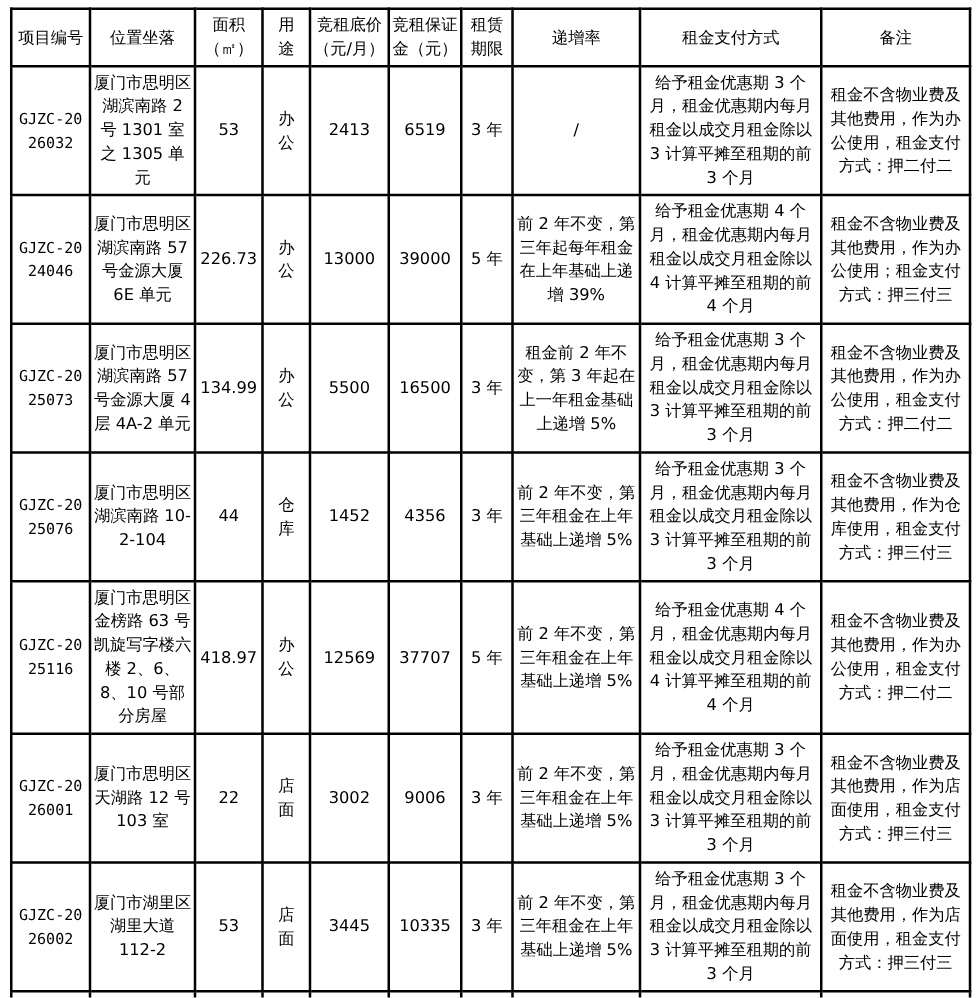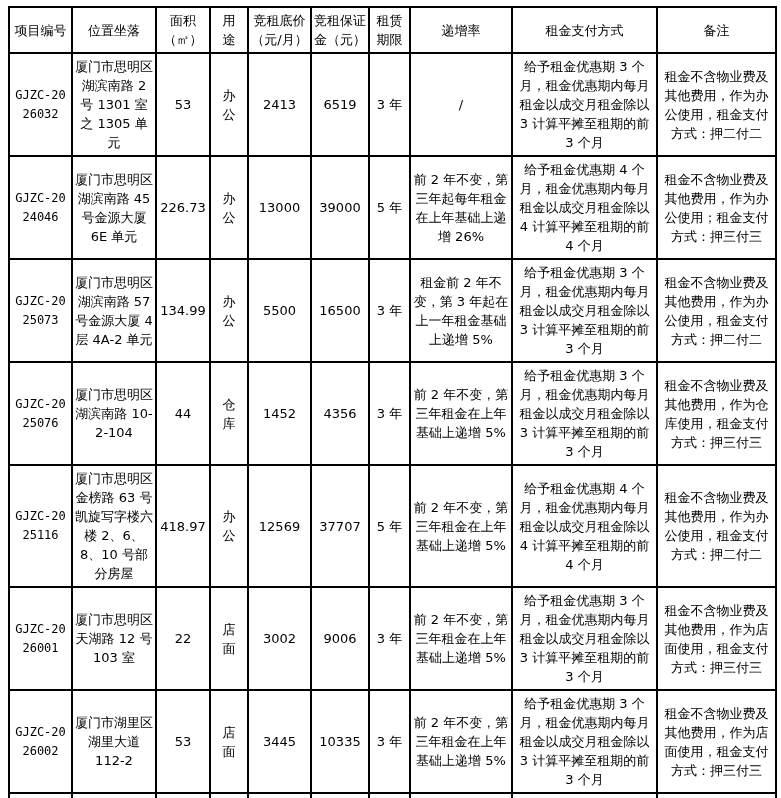--- a/index.html
+++ b/index.html
@@ -89,27 +89,27 @@
         <td>办公</td>
         <td>2413</td>
         <td>6519</td>
         <td>3 年</td>
         <td>/</td>
         <td>给予租金优惠期 3 个月，租金优惠期内每月租金以成交月租金除以 3 计算平摊至租期的前 3 个月</td>
         <td>租金不含物业费及其他费用，作为办公使用，租金支付方式：押二付二</td>
       </tr>
       <tr>
         <td>GJZC-2024046</td>
-        <td>厦门市思明区湖滨南路 45 号金源大厦 6E 单元</td>
+        <td>厦门市思明区湖滨南路 57 号金源大厦 6E 单元</td>
         <td>226.73</td>
         <td>办公</td>
         <td>13000</td>
         <td>39000</td>
         <td>5 年</td>
-        <td>前 2 年不变，第三年起每年租金在上年基础上递增 26%</td>
+        <td>前 2 年不变，第三年起每年租金在上年基础上递增 39%</td>
         <td>给予租金优惠期 4 个月，租金优惠期内每月租金以成交月租金除以 4 计算平摊至租期的前 4 个月</td>
         <td>租金不含物业费及其他费用，作为办公使用；租金支付方式：押三付三</td>
       </tr>
       <tr>
         <td>GJZC-2025073</td>
         <td>厦门市思明区湖滨南路 57 号金源大厦 4 层 4A-2 单元</td>
         <td>134.99</td>
         <td>办公</td>
         <td>5500</td>
         <td>16500</td>

